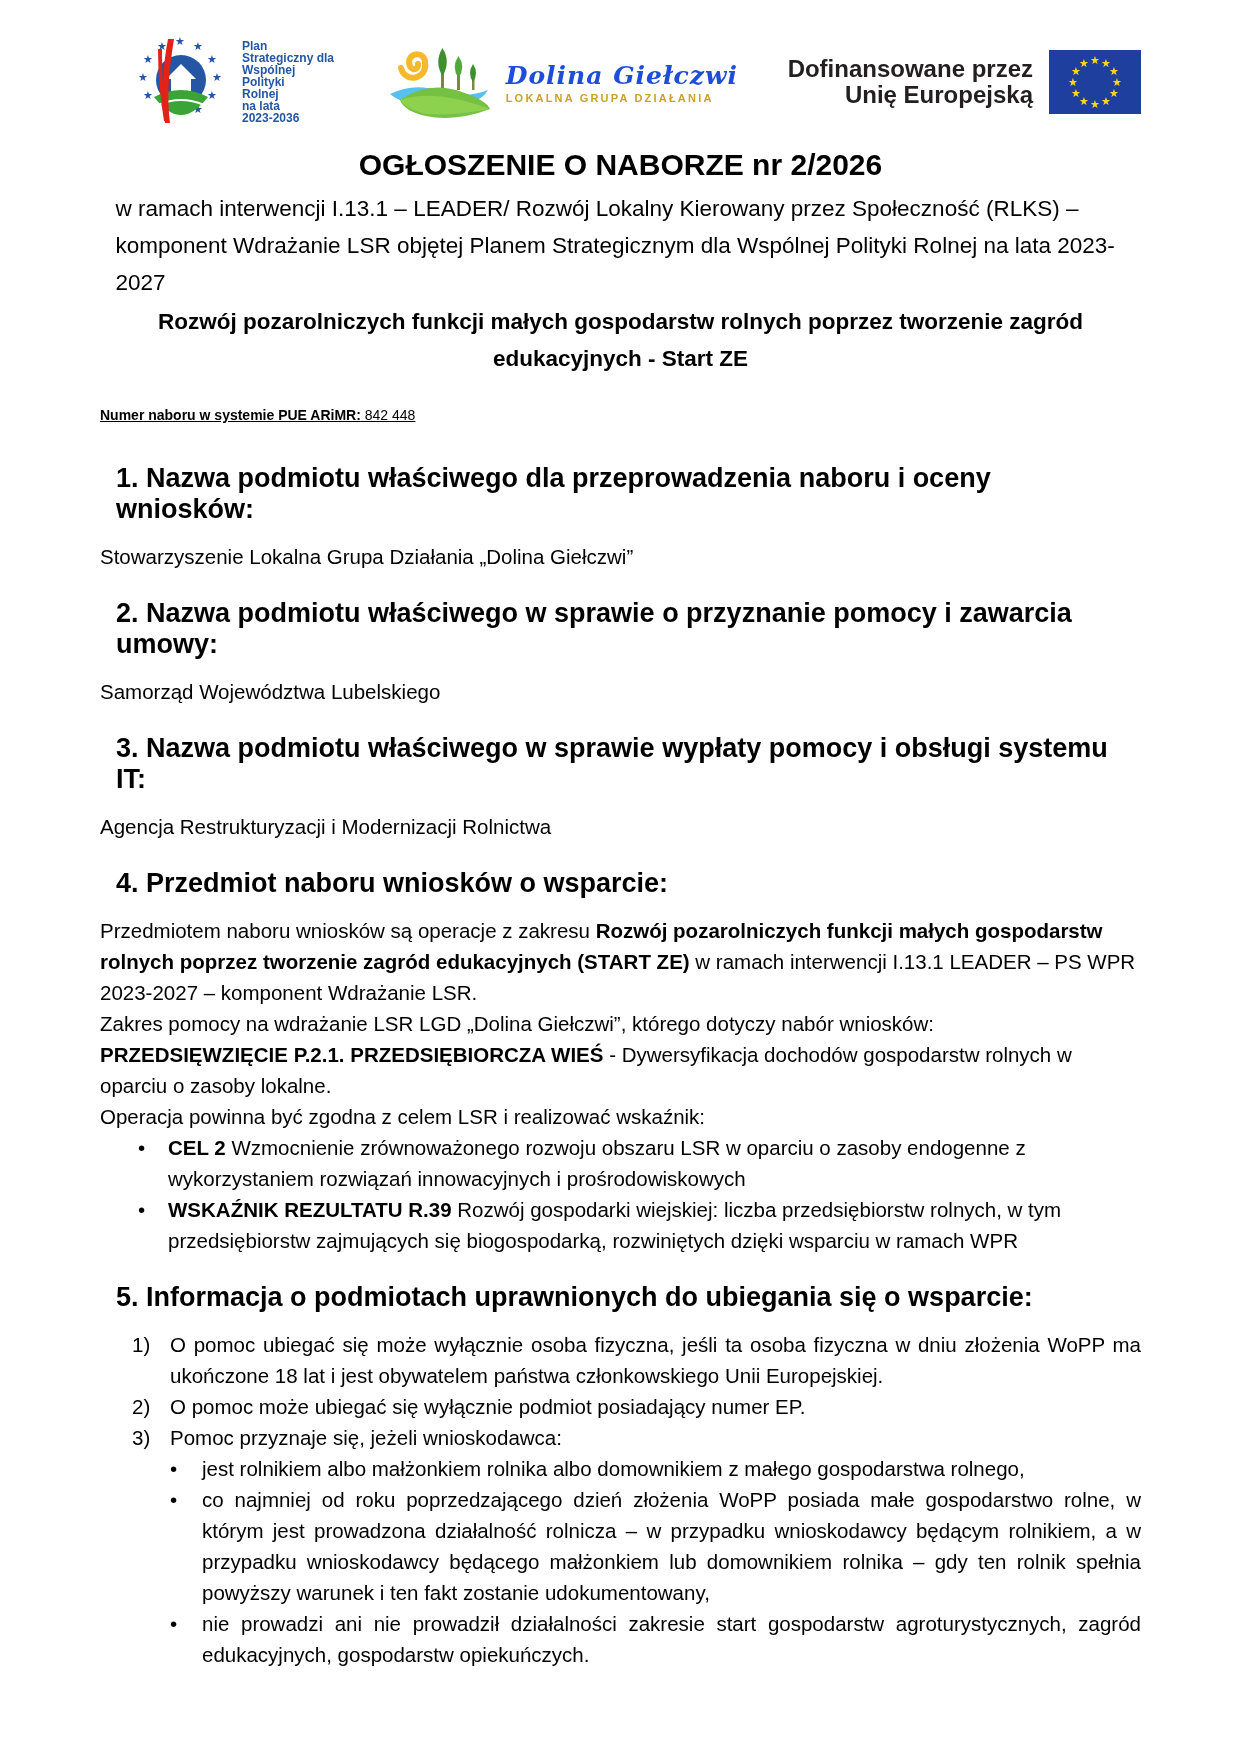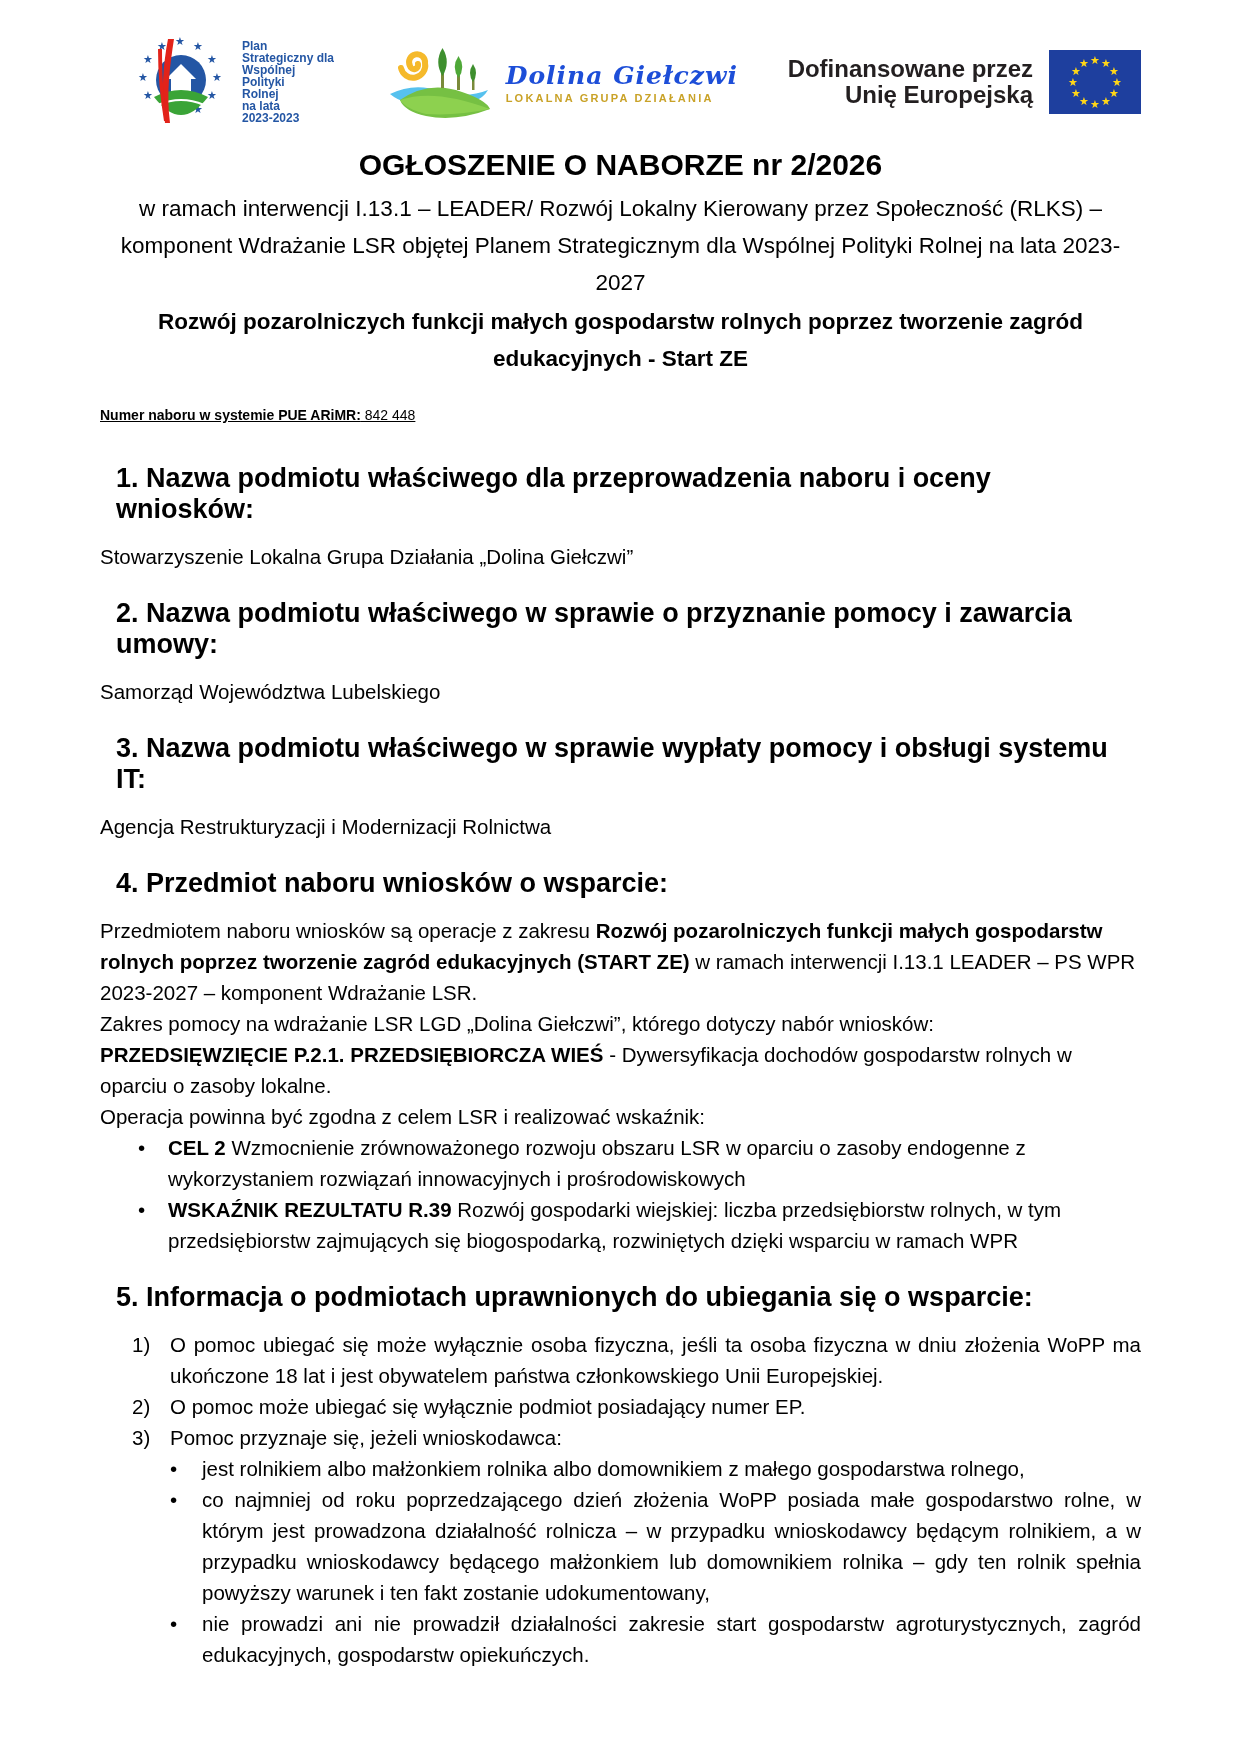--- a/index.html
+++ b/index.html
@@ -17,21 +17,21 @@
   .lgd-text .lgd-name{font-family:"DejaVu Serif",serif;font-style:italic;font-weight:bold;font-size:25px;color:#1d4ed8;letter-spacing:1px;}
   .lgd-text .lgd-sub{font-size:11px;font-weight:bold;letter-spacing:2.2px;color:#c9a227;margin-top:2px;}
   .eu-block{display:flex;align-items:center;gap:16px;}
   .eu-text{font-size:24px;line-height:26px;font-weight:bold;color:#231f20;text-align:right;}
   .eu-text span{display:block;}
   .eu-flag{position:relative;width:92px;height:64px;background:#1e3f9e;flex:0 0 auto;}
   .eu-flag i{position:absolute;font-style:normal;color:#ffd617;font-size:11px;line-height:11px;transform:translate(-50%,-50%);}
 
   
   .doc-title{margin-top:16px;text-align:center;font-size:30px;font-weight:bold;}
-  .doc-subtitle{margin:8px auto 0;max-width:1010px;text-align:center;font-size:22.5px;line-height:37px;}
+  .doc-subtitle{margin:8px auto 0;max-width:1010px;text-align:left;font-size:22.5px;line-height:37px;}
   .doc-subject{margin:2px auto 0;max-width:1010px;text-align:center;font-size:22.5px;line-height:37px;font-weight:bold;}
   .nabor-line{margin-top:30px;text-align:left;font-size:14px;text-decoration:underline;}
   .nabor-line b{font-weight:bold;}
 
   
   .body-text{margin-top:40px;font-size:20.5px;line-height:31px;}
   .section{margin-bottom:26px;}
   .section h2{margin:16px;font-size:27px;line-height:31px;font-weight:bold;}
   .section p{margin:0;}
   .just{text-align:justify;}
@@ -77,21 +77,21 @@
           <path d="M30,70 Q53,60 76,70" fill="none" stroke="#ffffff" stroke-width="2"></path>
           <path d="M40,4 C35,30 33,58 37,88 L42,88 C38,58 42,30 46,4 Z" fill="#e2231a"></path>
           <path d="M30,14 C30,38 32,62 36,86 L39,86 C35,60 34,36 34,14 Z" fill="#e2231a"></path>
         </svg>
         <div class="psp-text">
           <span>Plan</span>
           <span>Strategiczny dla</span>
           <span>Wspólnej</span>
           <span>Polityki</span>
           <span>Rolnej</span>
-          <span><span>na lata </span><b>2023-2023</b></span>
+          <span><span>na lata </span><b>2023-2036</b></span>
         </div>
       </div>
 
       <div class="logo-block">
         <svg width="112" height="92" viewBox="0 0 112 92">
           <path d="M34,28 a4,4 0 1 1 -8,2 a8,8 0 1 1 15,-3 a12,12 0 1 1 -24,5" fill="none" stroke="#f5b92b" stroke-width="6" stroke-linecap="round"></path>
           <path d="M6,58 Q30,46 56,55 Q82,63 104,54 Q95,70 62,69 Q24,73 6,58 Z" fill="#56c1ee"></path>
           <path d="M16,64 Q45,44 78,56 Q102,64 106,73 Q72,86 42,80 Q20,75 16,64 Z" fill="#76c043"></path>
           <path d="M16,64 Q50,52 106,73 Q72,80 42,78 Q22,73 16,64 Z" fill="#8dd14f"></path>
           <rect x="57" y="34" width="3" height="18" fill="#7a8a3a"></rect>

